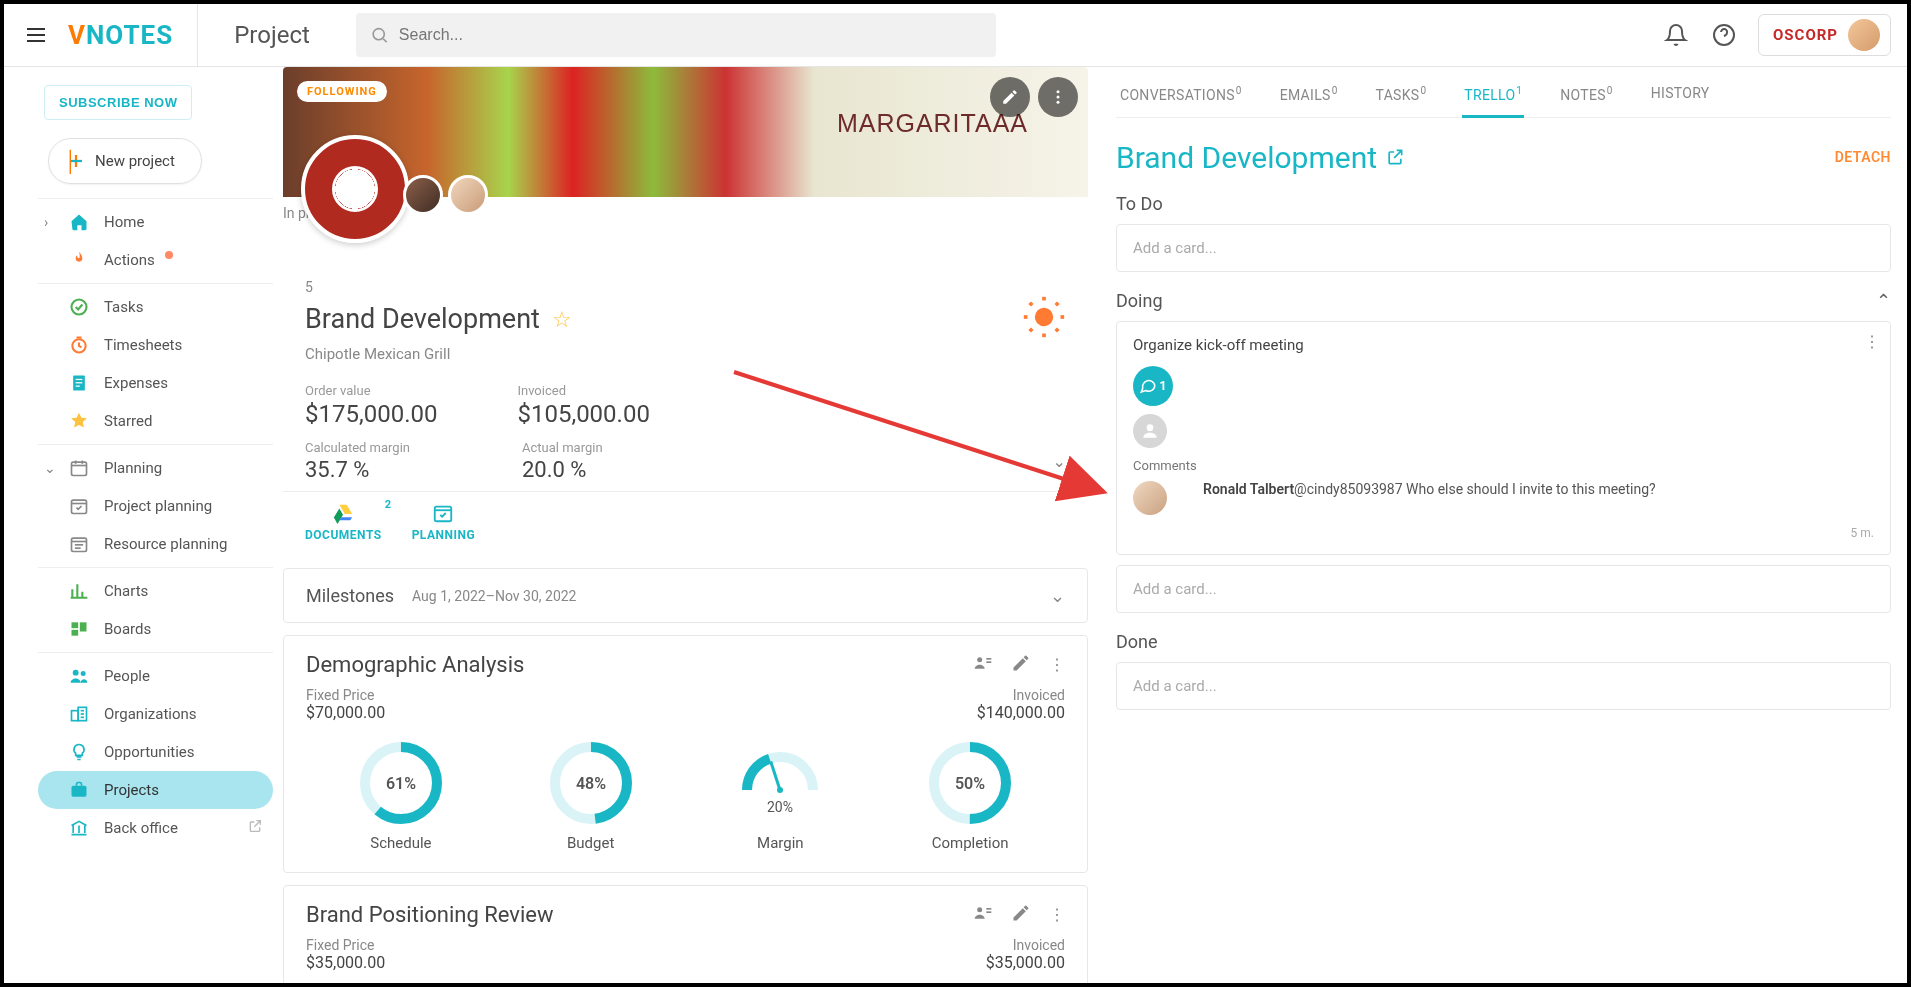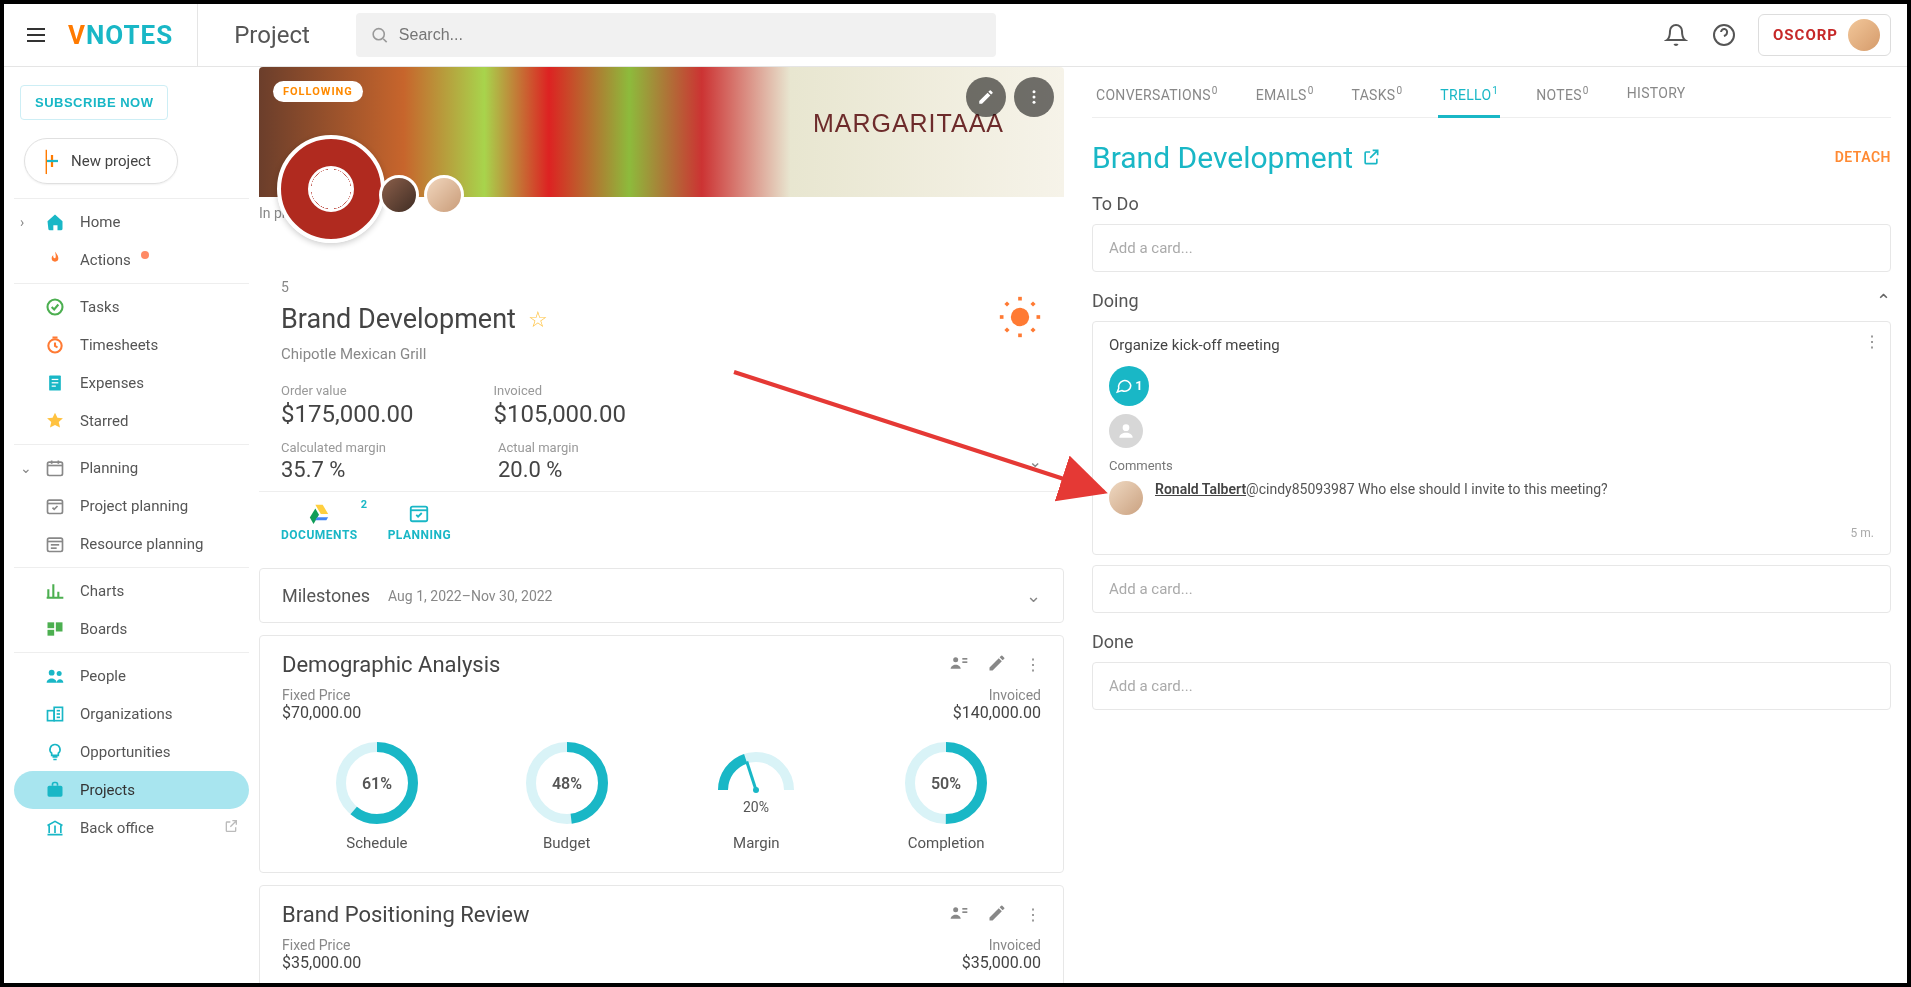--- a/index.html
+++ b/index.html
@@ -14,21 +14,21 @@
 .logo .rest { color:#19b7c6; }
 .page-title { font-size: 24px; color:#555; font-weight:400; margin-left:20px; margin-right:30px; }
 .searchbox { flex:0 0 640px; height:44px; background:#f1f1f1; border-radius:4px; display:flex; align-items:center; padding:0 14px; color:#999; }
 .searchbox svg { width:20px; height:20px; margin-right:10px; }
 .searchbox input { border:none; background:transparent; outline:none; font-size:16px; width:100%; color:#777; }
 .topbar-right { margin-left:auto; display:flex; align-items:center; gap:20px;justify-content:space-between; }
 .icon-btn { width:28px; height:28px; display:flex; align-items:center; justify-content:center; cursor:pointer; color:#555;}
 .org-chip { border:1px solid #ddd; border-radius:6px; padding:4px 10px 4px 14px; display:flex; align-items:center; gap:10px; font-weight:700; color:#c62828; letter-spacing:1px; font-size:15px; }
 .org-avatar { width:32px; height:32px; border-radius:50%; background:linear-gradient(135deg,#f2c79a,#d59b6b); }
 
-.body { flex:1; display:flex; overflow:hidden; }
+.body { flex:1; display:flex; overflow:hidden;padding-left:24px; }
 
 .sidebar { width:255px; padding:14px 10px; overflow-y:auto; font-size:15px; }
 .subscribe-btn { border:1px solid #cdeef5; color:#19b7c6; font-weight:600; font-size:13px; padding:9px 14px; border-radius:4px; background:#fff; letter-spacing:.5px; cursor:pointer; margin:4px 6px 18px 6px;}
 .new-project-btn { border:1px solid #e0e0e0; border-radius:24px; padding:10px 26px 10px 16px; display:inline-flex; align-items:center; gap:10px; font-size:15px; color:#444; margin:0 6px 14px 10px; cursor:pointer; box-shadow:0 1px 2px rgba(0,0,0,.06); }
 .new-project-btn .plusv { color:#ff7a00; font-weight:800; font-size:20px; position:relative; }
 .nav-group { border-top:1px solid #eee; padding:4px 0; }
 .nav-group:first-of-type { border-top:none; }
 .nav-item { display:flex; align-items:center; gap:14px; padding:8px 10px 8px 30px; color:#555; border-radius:20px; cursor:pointer; position:relative; }
 .nav-item.active { background:#a8e5ef; color:#333; }
 .nav-item .chev { position:absolute; left:6px; color:#888; font-size:14px;}
@@ -96,21 +96,21 @@
 .add-card { border:1px solid #e7e7e7; border-radius:4px; padding:14px 16px; color:#aaa; font-size:15px; cursor:text; margin-bottom:8px;}
 .trello-card { border:1px solid #e7e7e7; border-radius:4px; padding:14px 16px 14px; margin-bottom:10px; position:relative;}
 .trello-card .title { font-size:15px; color:#444;}
 .trello-card .more { position:absolute; right:10px; top:10px; color:#888; cursor:pointer;}
 .chat-badge { width:40px; height:40px; border-radius:50%; background:#19b7c6; color:#fff; display:flex; align-items:center; justify-content:center; margin:12px 0 8px; font-size:13px;}
 .mini-avatar { width:34px; height:34px; border-radius:50%; background:#d7d7d7; display:flex; align-items:center; justify-content:center; color:#fff; margin-bottom:10px;}
 .comments-label { font-size:13px; color:#777; margin:6px 0 8px;}
 .comment-row { display:flex; gap:12px; align-items:flex-start;}
 .comment-row .av { width:34px; height:34px; border-radius:50%; background:linear-gradient(135deg,#efd9c2,#caa180);}
 .comment-row .body { flex:1; }
-.comment-row .name { font-weight:600; color:#444; font-size:14px;text-decoration:underline;}
+.comment-row .name { font-weight:600; color:#444; font-size:14px;}
 .comment-row .text { color:#555; font-size:14px;}
 .comment-row .time { color:#aaa; font-size:12px; margin-left:auto;margin-top:45px;}
 
 .arrow-overlay { position:absolute; pointer-events:none; }
 
 ::-webkit-scrollbar { width:10px; }
 ::-webkit-scrollbar-thumb { background:#ccc; border-radius:5px;}
 </style>
 </head>
 <body>

